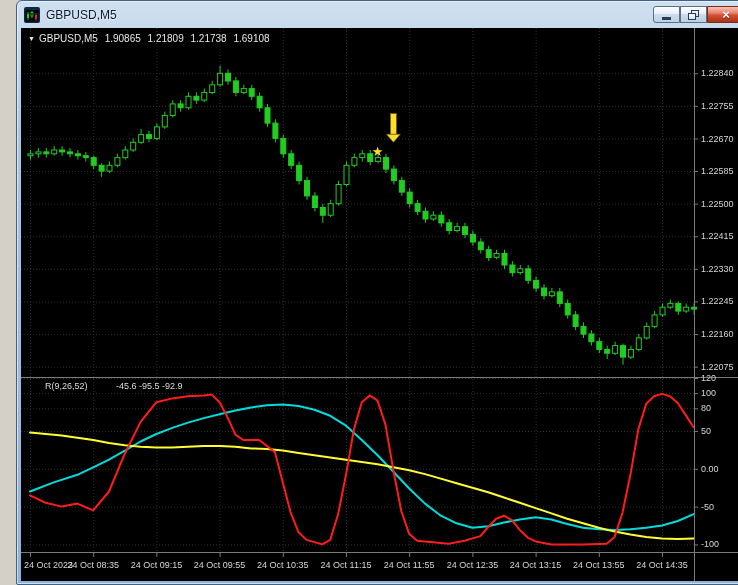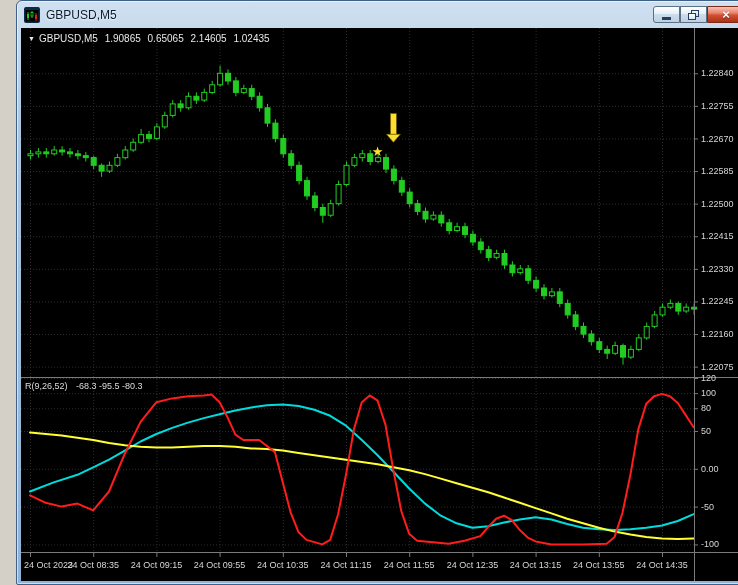--- a/index.html
+++ b/index.html
@@ -29,21 +29,21 @@
   .close-x{color:#ffffff;font-size:13px;font-weight:bold;line-height:15px;
     text-shadow:0 1px 1px rgba(0,0,0,.45);}
   .chart-surface{position:absolute;left:4px;top:27px;width:728px;height:553px;
     background:#000;cursor:crosshair;}
   .ohlc-header{position:absolute;left:7px;top:5px;font-size:10px;color:#e8e8e8;
     white-space:nowrap;z-index:3;}
   .ohlc-header .tri{font-size:7px;vertical-align:1px;margin-right:4px;color:#e8e8e8;cursor:pointer;}
   .ohlc-header span{margin-right:4px;}
   .osc-header{position:absolute;left:4px;top:353px;font-size:9px;color:#dcdcdc;
     white-space:nowrap;z-index:3;}
-  .osc-header span{margin-right:6px;}
+  .osc-header span{margin-right:6px;margin-left:20px;}
   svg text{user-select:none;}
 </style>
 </head>
 <body>
 
 <div class="window">
 
   <div class="titlebar">
     <span class="title-icon">
       <svg width="16" height="16" viewBox="0 0 16 16">
@@ -71,27 +71,27 @@
       <div class="wbtn close">
         <span class="close-x">×</span>
       </div>
     </div>
   </div>
 
   <div class="chart-surface">
     <div class="ohlc-header">
       <span class="tri">▼</span><span>GBPUSD,M5</span>
       <span>1.90865</span>
-      <span>0.65065</span>
-      <span>2.14605</span>
-      <span>1.02435</span>
+      <span>1.21809</span>
+      <span>1.21738</span>
+      <span>1.69108</span>
     </div>
     <div class="osc-header">
       <span>R(9,26,52)</span>
-      <span>-68.3 -95.5 -80.3</span>
+      <span>-45.6 -95.5 -92.9</span>
     </div>
     <svg id="chart-svg" width="728" height="553" viewBox="0 0 728 553">
         <g stroke="#2e2e2e" stroke-width="1" stroke-dasharray="1,2">
           <line x1="0" x2="673" y1="45.754945054944045" y2="45.754945054944045"></line>
           <line x1="0" x2="673" y1="78.35384615384622" y2="78.35384615384622"></line>
           <line x1="0" x2="673" y1="110.9527472527484" y2="110.9527472527484"></line>
           <line x1="0" x2="673" y1="143.55164835164206" y2="143.55164835164206"></line>
           <line x1="0" x2="673" y1="176.15054945054422" y2="176.15054945054422"></line>
           <line x1="0" x2="673" y1="208.7494505494464" y2="208.7494505494464"></line>
           <line x1="0" x2="673" y1="241.3483516483486" y2="241.3483516483486"></line>

